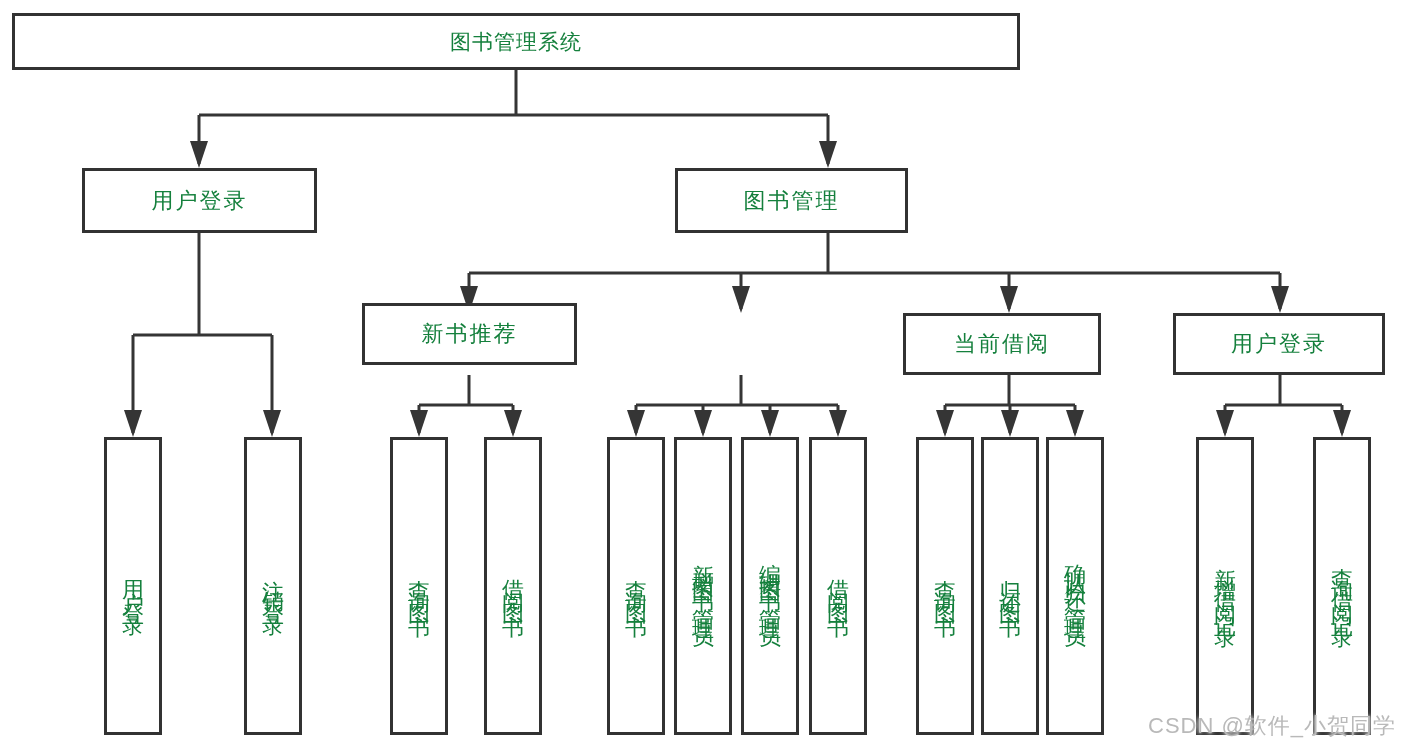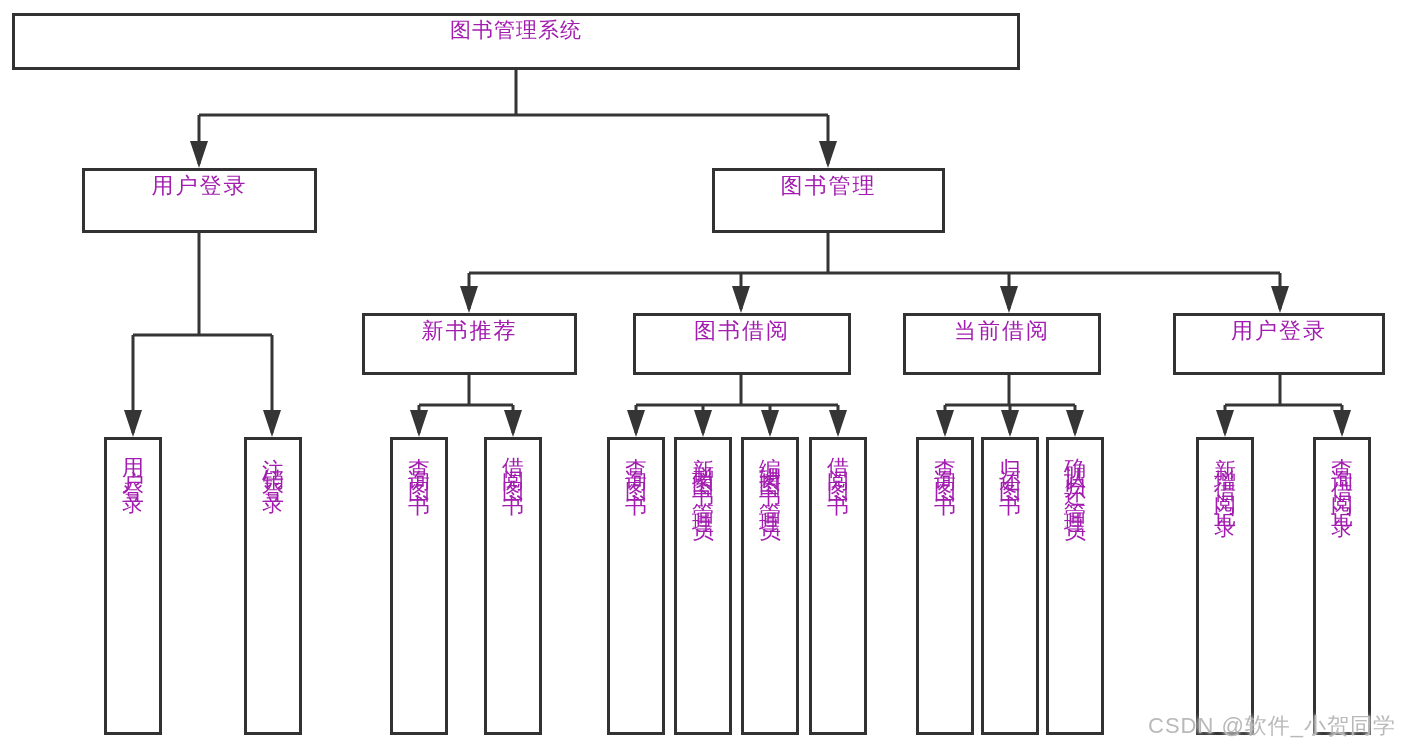--- a/index.html
+++ b/index.html
@@ -17,22 +17,23 @@
     width: 1405px; height: 747px;
   }
   .ln { stroke: #353535; stroke-width: 3; fill: none; }
   .ah { fill: #353535; stroke: none; }
   .box {
     position: absolute;
     box-sizing: border-box;
     border: 3px solid #323232;
     background: #ffffff;
     display: flex;
+    align-items: center;
     justify-content: center;
-    color: #a21caf;
+    color: #15803d;
   }
   .box.h span {
     font-size: 22px;
     letter-spacing: 2px;
     white-space: nowrap;
   }
   .box.root span {
     font-size: 21px;
     letter-spacing: 1px;
   }
@@ -98,29 +99,26 @@
     <polygon class="ah" points="1333,410 1351,410 1342,437"></polygon>
   </svg>
 
   <div class="box h root" style="left:12px;top:13px;width:1008px;height:57px">
     <span>图书管理系统</span>
   </div>
 
   <div class="box h" style="left:82px;top:168px;width:235px;height:65px">
     <span>用户登录</span>
   </div>
-  <div class="box h" style="left:712px;top:168px;width:233px;height:65px">
+  <div class="box h" style="left:675px;top:168px;width:233px;height:65px">
     <span>图书管理</span>
   </div>
 
-  <div class="box h" style="left:362px;top:313px;width:215px;height:62px">
+  <div class="box h" style="left:362px;top:303px;width:215px;height:62px">
     <span>新书推荐</span>
-  </div>
-  <div class="box h" style="left:633px;top:313px;width:218px;height:62px">
-    <span>图书借阅</span>
   </div>
   <div class="box h" style="left:903px;top:313px;width:198px;height:62px">
     <span>当前借阅</span>
   </div>
   <div class="box h" style="left:1173px;top:313px;width:212px;height:62px">
     <span>用户登录</span>
   </div>
 
   <div class="box v" style="left:104px;top:437px;width:58px;height:298px">
     <span>用户登录</span>

